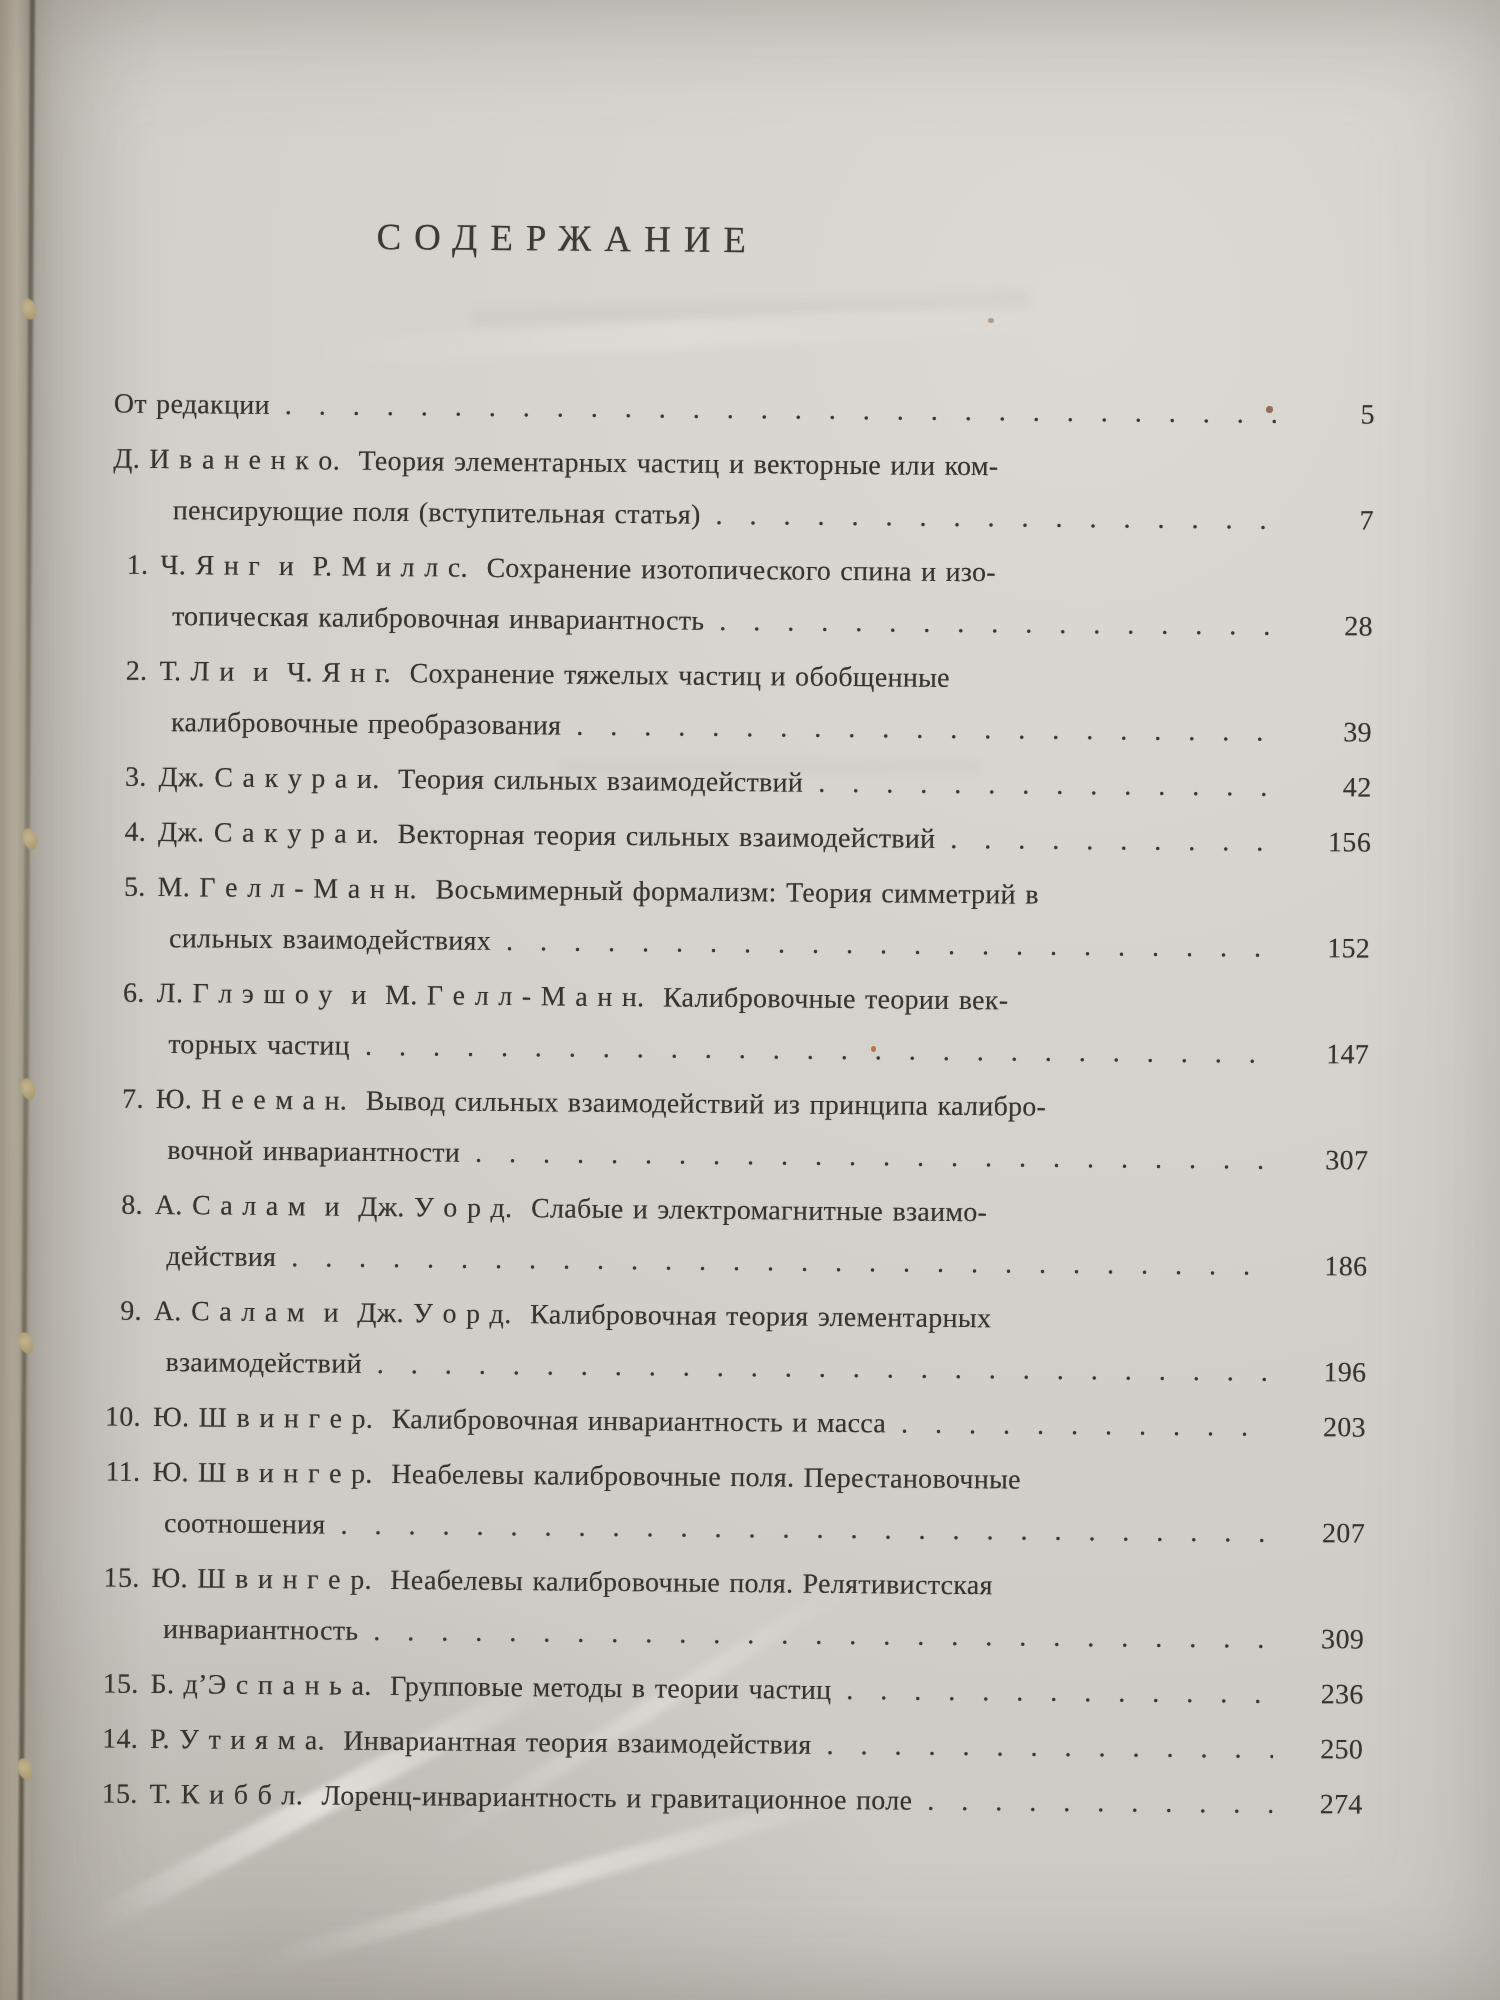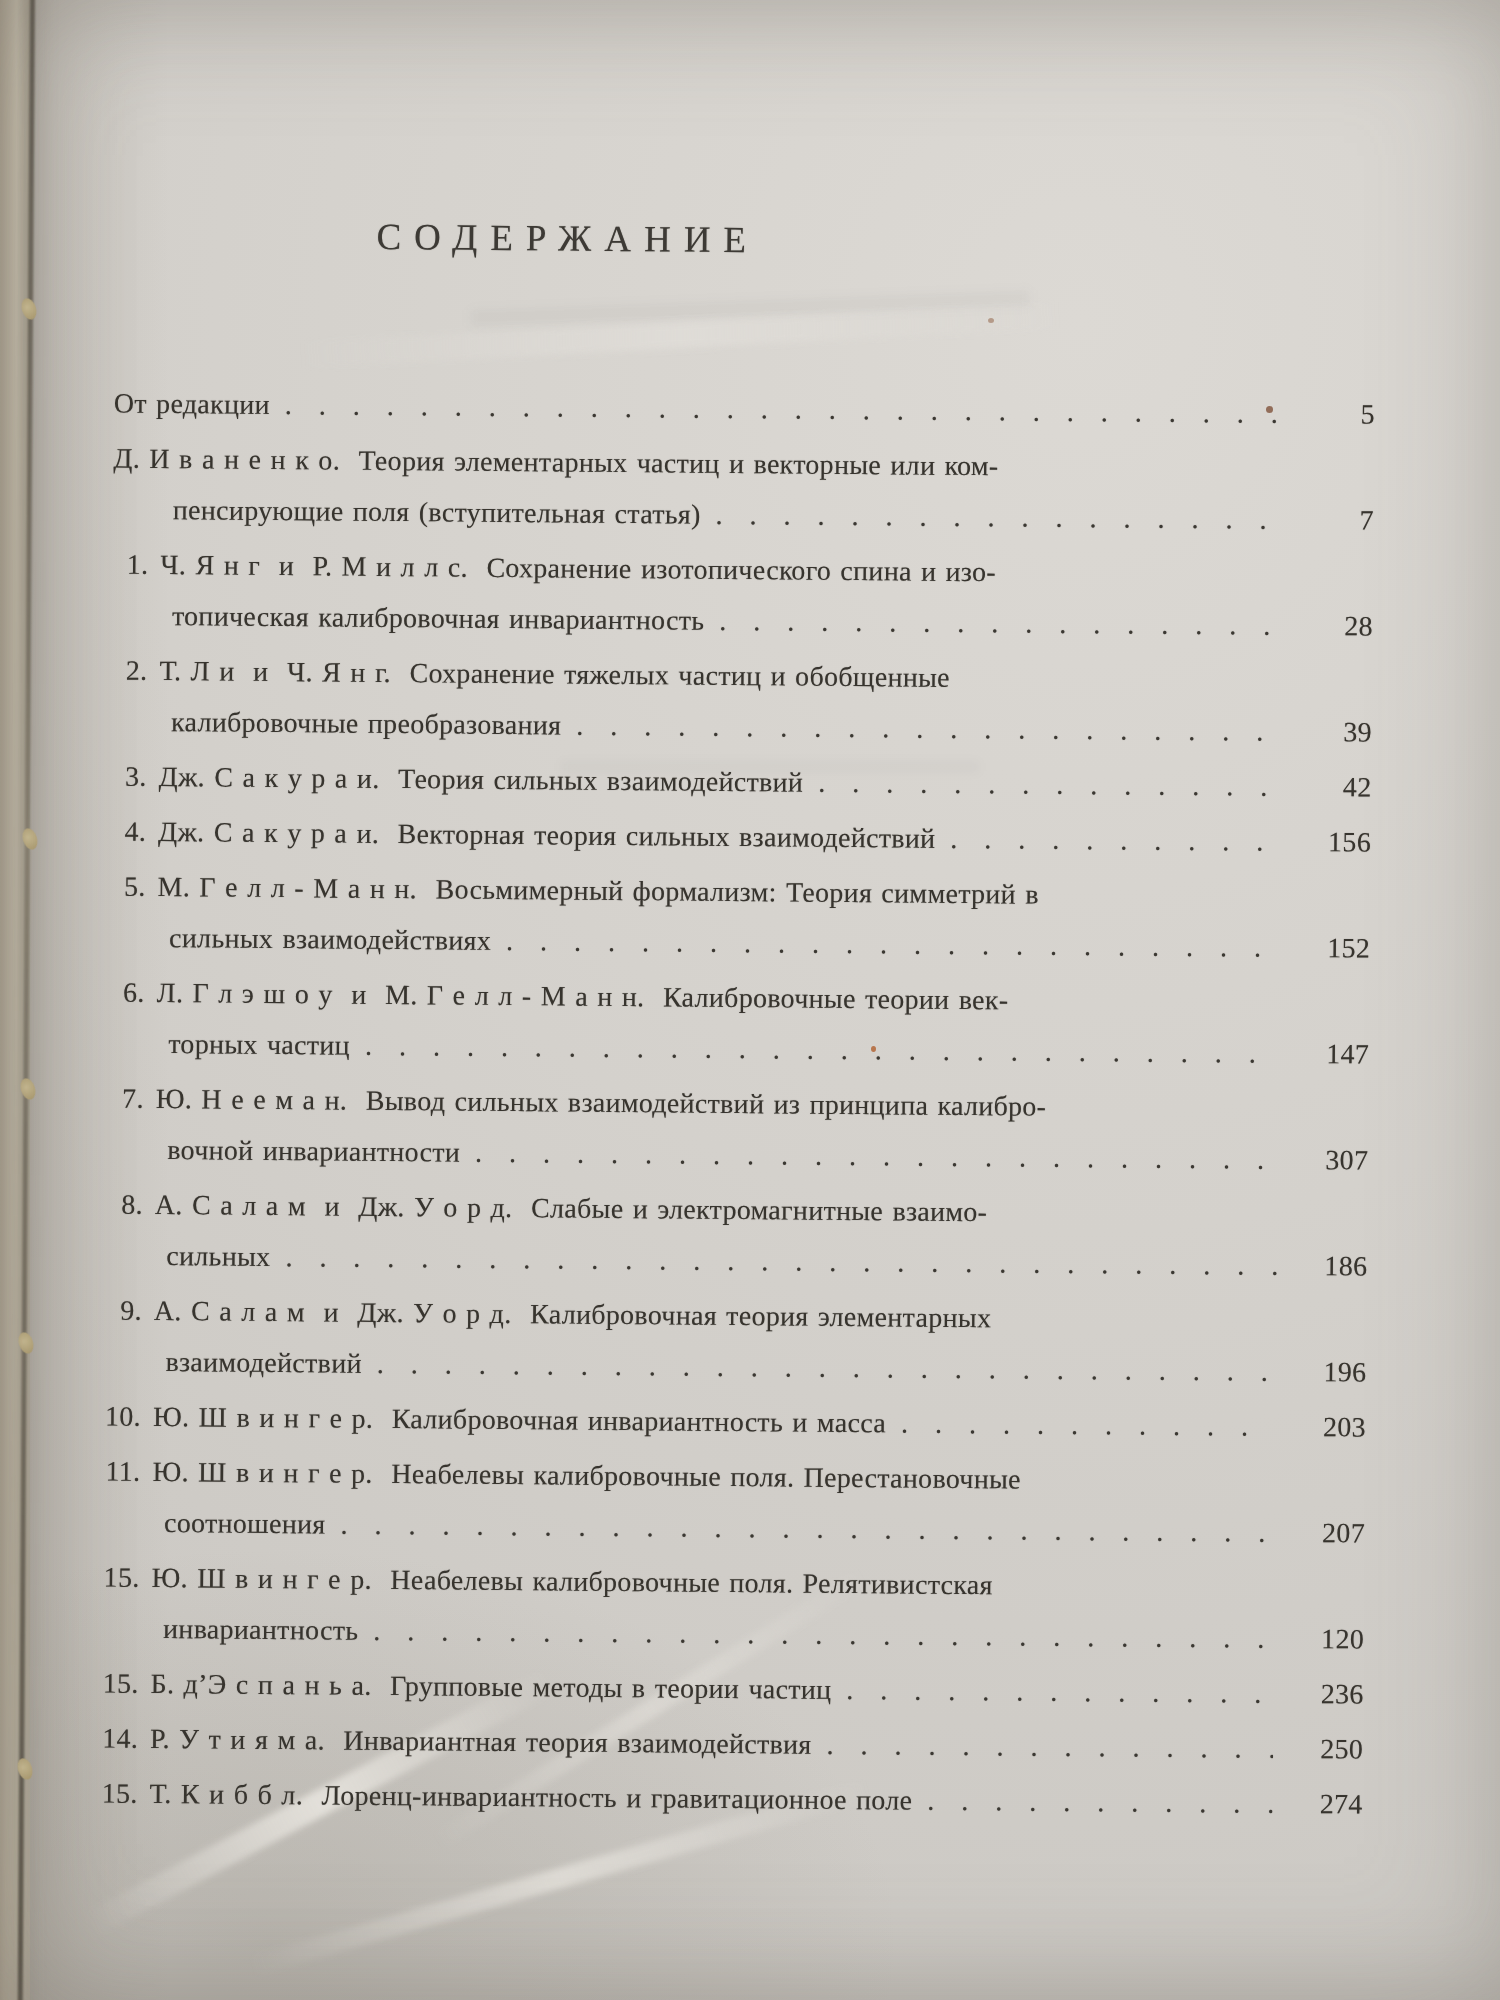--- a/index.html
+++ b/index.html
@@ -194,21 +194,21 @@
         <span class="pagenum">307</span>
       </div>
     </div>
 
     <div class="entry">
       <div class="row">
         <span class="num">8.</span>
         <span class="text">А. С а л а м  и  Дж. У о р д.  Слабые и электромагнитные взаимо-</span>
       </div>
       <div class="row cont">
-        <span class="text">сильных</span>
+        <span class="text">действия</span>
         <span class="leader"></span>
         <span class="pagenum">186</span>
       </div>
     </div>
 
     <div class="entry">
       <div class="row">
         <span class="num">9.</span>
         <span class="text">А. С а л а м  и  Дж. У о р д.  Калибровочная теория элементарных</span>
       </div>
@@ -241,21 +241,21 @@
     </div>
 
     <div class="entry">
       <div class="row">
         <span class="num">15.</span>
         <span class="text">Ю. Ш в и н г е р.  Неабелевы калибровочные поля. Релятивистская</span>
       </div>
       <div class="row cont">
         <span class="text">инвариантность</span>
         <span class="leader"></span>
-        <span class="pagenum">120</span>
+        <span class="pagenum">309</span>
       </div>
     </div>
 
     <div class="entry">
       <div class="row">
         <span class="num">15.</span>
         <span class="text">Б. д’Э с п а н ь а.  Групповые методы в теории частиц</span>
         <span class="leader"></span>
         <span class="pagenum">236</span>
       </div>

